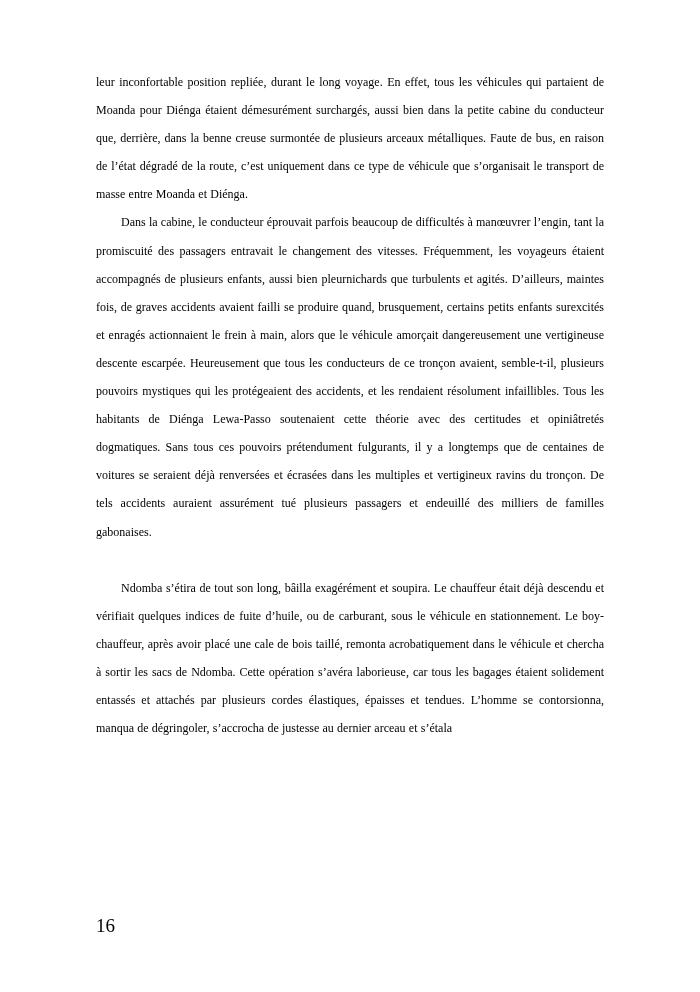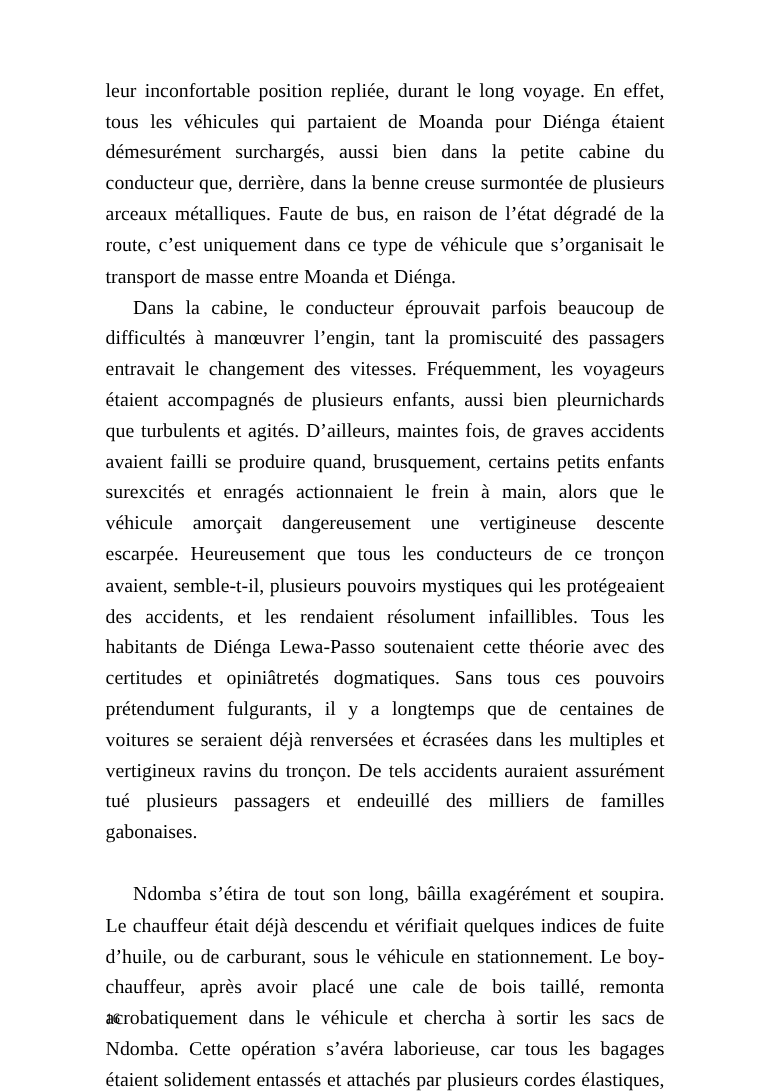--- a/index.html
+++ b/index.html
@@ -28,21 +28,21 @@
 
   #text-block {
     position: absolute;
     left: 96px;
     top: 68px;
     width: 508px;
   }
 
   .para {
     margin: 0;
-    font-size: 18px;
+    font-size: 12px;
     line-height: 28.1px;
     text-align: justify;
     text-justify: inter-word;
     text-indent: 25px;
     word-spacing: 0.02em;
     hyphens: none;
     -webkit-hyphens: none;
   }
 
   .para.no-indent {
@@ -55,21 +55,21 @@
   }
 
   .gap-line {
     height: 28.1px;
   }
 
   #page-number {
     position: absolute;
     left: 96px;
     top: 915px;
-    font-size: 13px;
+    font-size: 19px;
     line-height: 22px;
     font-family: "Liberation Serif", "DejaVu Serif", serif;
   }
 </style>
 </head>
 <body>
 
 <div id="page">
 
   <div id="text-block">

